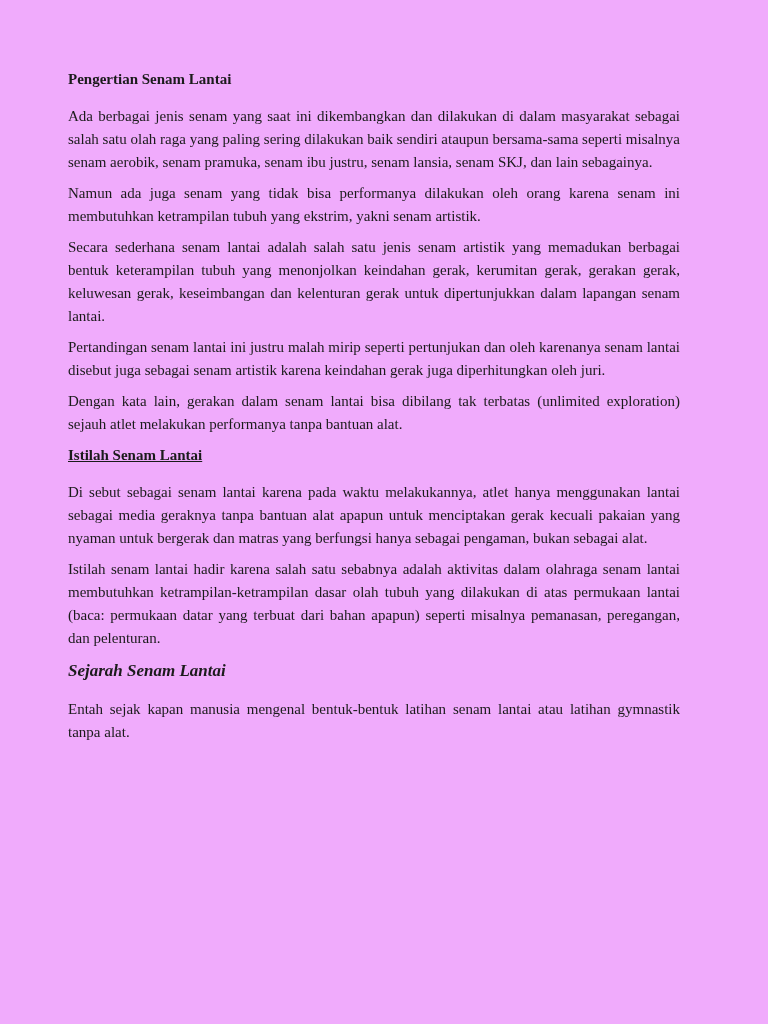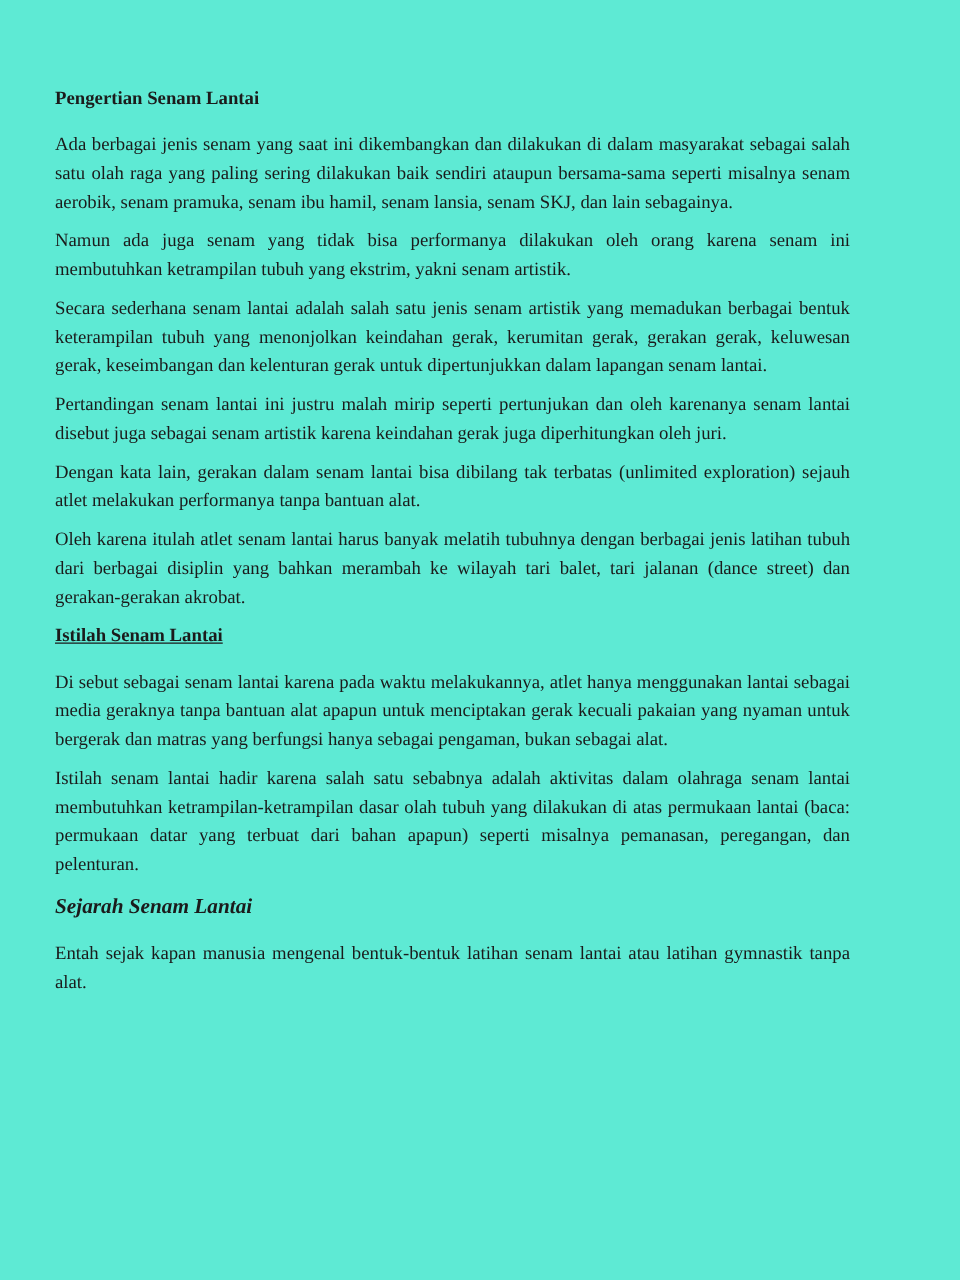--- a/index.html
+++ b/index.html
@@ -5,22 +5,22 @@
   html, body {
     margin: 0;
     padding: 0;
     background: #ffffff;
   }
   .page {
     position: relative;
     box-sizing: border-box;
     width: 768px;
     height: 1024px;
-    background: #5eead4;
-    padding: 68px 88px 0 44px;
+    background: #f0abfc;
+    padding: 68px 88px 0 68px;
     overflow: hidden;
     font-family: "Liberation Serif", "DejaVu Serif", serif;
     font-size: 15px;
     line-height: 23px;
     color: #1b1b1b;
   }
   .para {
     text-align: justify;
     margin: 0 0 8px 0;
   }
@@ -41,32 +41,31 @@
     font-style: italic;
   }
 </style>
 </head>
 <body>
 
 <div class="page">
 
   <h3 class="h-small">Pengertian Senam Lantai</h3>
 
-  <p class="para">Ada berbagai jenis senam yang saat ini dikembangkan dan dilakukan di dalam masyarakat sebagai salah satu olah raga yang paling sering dilakukan baik sendiri ataupun bersama-sama seperti misalnya senam aerobik, senam pramuka, senam ibu hamil, senam lansia, senam SKJ, dan lain sebagainya.</p>
+  <p class="para">Ada berbagai jenis senam yang saat ini dikembangkan dan dilakukan di dalam masyarakat sebagai salah satu olah raga yang paling sering dilakukan baik sendiri ataupun bersama-sama seperti misalnya senam aerobik, senam pramuka, senam ibu justru, senam lansia, senam SKJ, dan lain sebagainya.</p>
 
   <p class="para">Namun ada juga senam yang tidak bisa performanya dilakukan oleh orang karena senam ini membutuhkan ketrampilan tubuh yang ekstrim, yakni senam artistik.</p>
 
   <p class="para">Secara sederhana senam lantai adalah salah satu jenis senam artistik yang memadukan berbagai bentuk keterampilan tubuh yang menonjolkan keindahan gerak, kerumitan gerak, gerakan gerak, keluwesan gerak, keseimbangan dan kelenturan gerak untuk dipertunjukkan dalam lapangan senam lantai.</p>
 
   <p class="para">Pertandingan senam lantai ini justru malah mirip seperti pertunjukan dan oleh karenanya senam lantai disebut juga sebagai senam artistik karena keindahan gerak juga diperhitungkan oleh juri.</p>
 
 
   <p class="para">Dengan kata lain, gerakan dalam senam lantai bisa dibilang tak terbatas (unlimited exploration) sejauh atlet melakukan performanya tanpa bantuan alat.</p>
 
-  <p class="para">Oleh karena itulah atlet senam lantai harus banyak melatih tubuhnya dengan berbagai jenis latihan tubuh dari berbagai disiplin yang bahkan merambah ke wilayah tari balet, tari jalanan (dance street) dan gerakan-gerakan akrobat.</p>
 
   <h3 class="h-small underline">Istilah Senam Lantai</h3>
 
   <p class="para">Di sebut sebagai senam lantai karena pada waktu melakukannya, atlet hanya menggunakan lantai sebagai media geraknya tanpa bantuan alat apapun untuk menciptakan gerak kecuali pakaian yang nyaman untuk bergerak dan matras yang berfungsi hanya sebagai pengaman, bukan sebagai alat.</p>
 
   <p class="para">Istilah senam lantai hadir karena salah satu sebabnya adalah aktivitas dalam olahraga senam lantai membutuhkan ketrampilan-ketrampilan dasar olah tubuh yang dilakukan di atas permukaan lantai (baca: permukaan datar yang terbuat dari bahan apapun) seperti misalnya pemanasan, peregangan, dan pelenturan.</p>
 
   <h2 class="h-large">Sejarah Senam Lantai</h2>
 
   <p class="para">Entah sejak kapan manusia mengenal bentuk-bentuk latihan senam lantai atau latihan gymnastik tanpa alat.</p>

